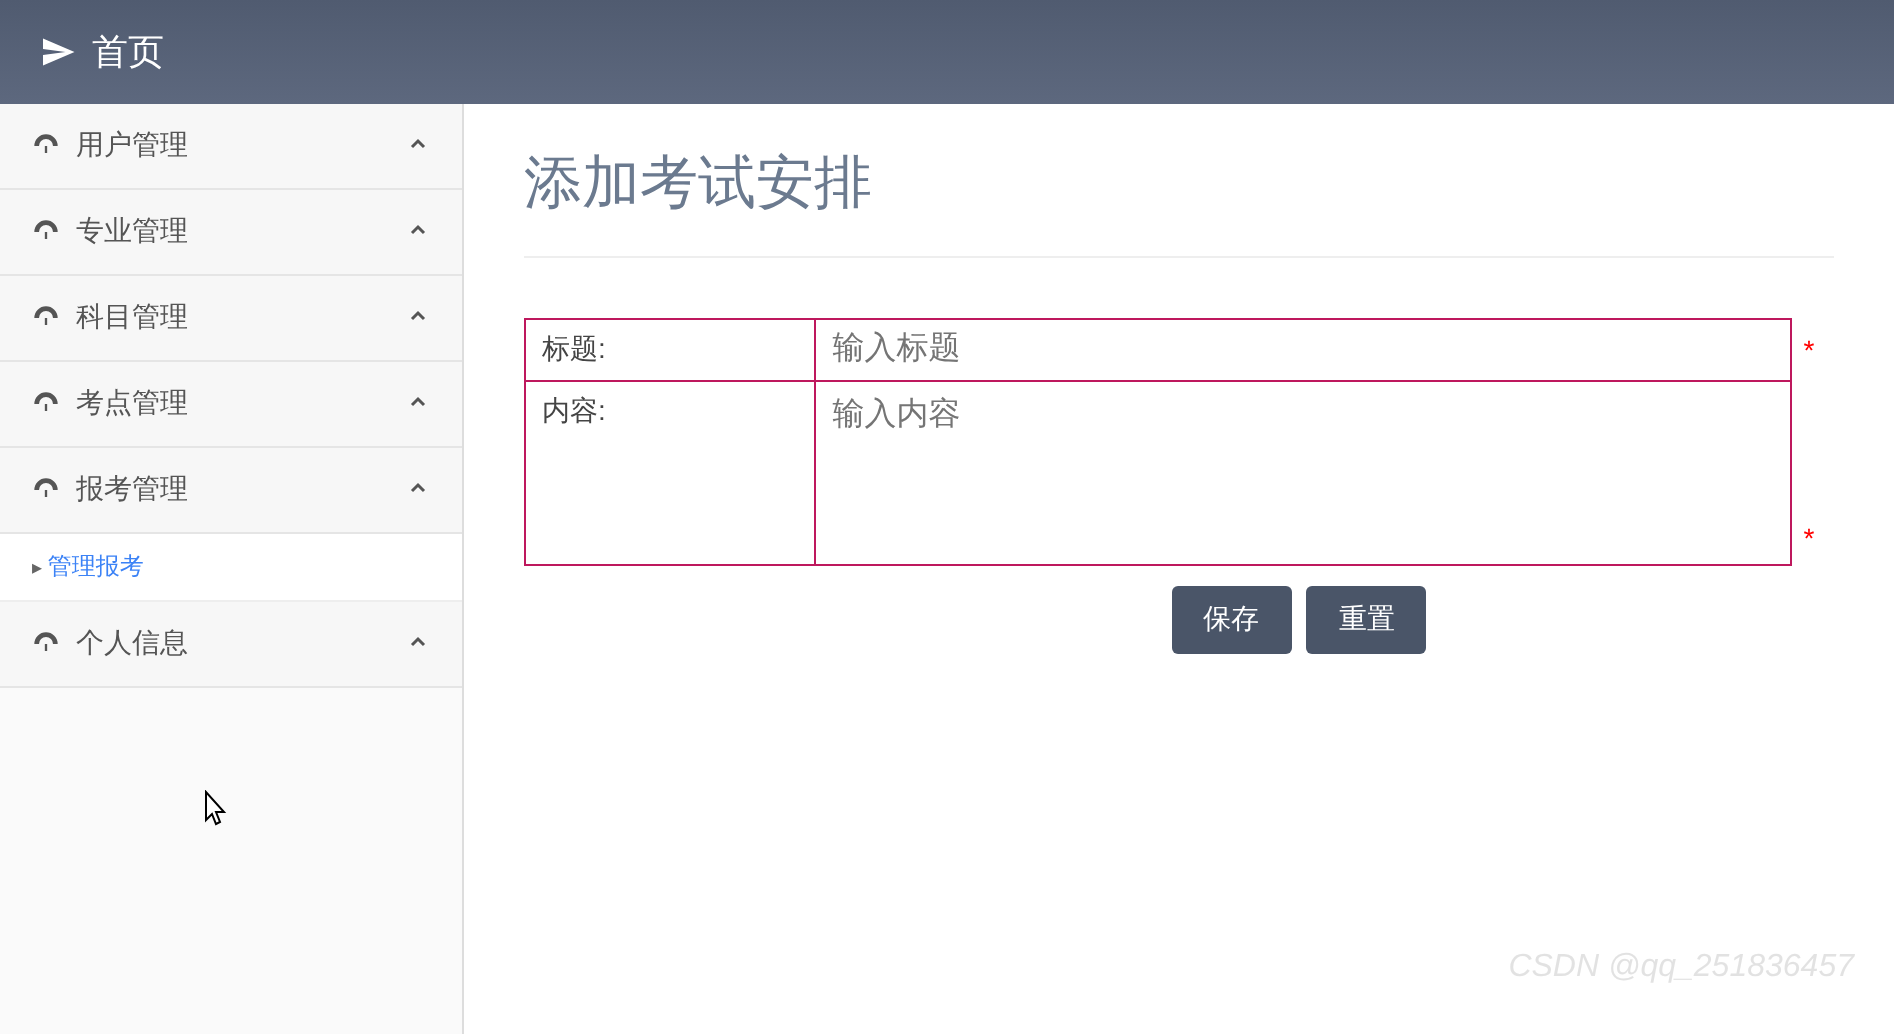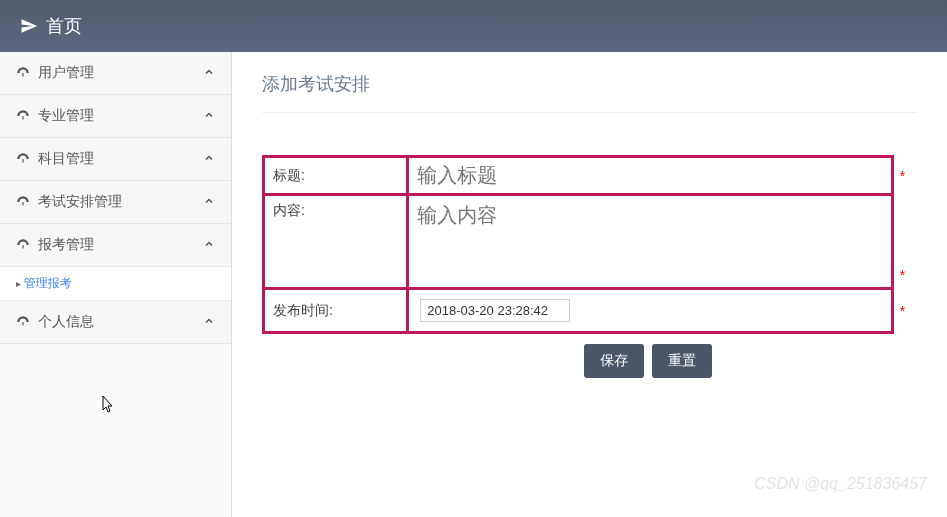--- a/index.html
+++ b/index.html
@@ -71,51 +71,51 @@
       content: "▸ ";
       font-size: 10px;
       color: #666;
     }
     .main {
       flex: 1;
       padding: 20px 30px;
       position: relative;
     }
     .page-title {
-      font-size: 18px;
+      font-size: 29px;
       color: #6b7a8f;
       padding-bottom: 16px;
       border-bottom: 1px solid #eee;
-      margin-bottom: 42px;
+      margin-bottom: 30px;
       font-weight: normal;
     }
     .form-table {
       width: 100%;
       border-collapse: collapse;
     }
     .form-table td {
-      border: 3px solid #be185d;
+      border: 1px solid #be185d;
       padding: 6px 8px;
       vertical-align: middle;
       color: #333;
     }
     .form-table .label-td {
       width: 140px;
       color: #444;
       background: #fff;
     }
     .form-table .input-td {
       width: 470px;
       padding: 0;
     }
     .form-table input[type="text"], .form-table textarea {
       width: 100%;
       border: none;
       padding: 6px 8px;
-      font-size: 20px;
+      font-size: 16px;
       font-family: inherit;
       resize: none;
       outline: none;
       color: #333;
     }
     .form-table textarea {
       height: 88px;
     }
     .form-table .req-td {
       border: none;
@@ -222,34 +222,34 @@
             </svg>
           </span>
         <span>科目管理</span>
       </span>
       <span class="sidebar-chevron"><svg width="12" height="12" viewBox="0 0 24 24" fill="none" stroke="#555" stroke-width="3">
             <path d="M6 15l6-6 6 6"></path>
           </svg></span>
     </div>
 
 
-
-    <div class="sidebar-item">
-      <span class="sidebar-item-left">
-        <span class="sidebar-icon">
-            <svg width="14" height="14" viewBox="0 0 24 24" fill="#555">
-              <path d="M12 2a10 10 0 0 0-10 10h4a6 6 0 1 1 12 0h4A10 10 0 0 0 12 2zm-1 10h2v6h-2z"></path>
-            </svg>
-          </span>
-        <span>考试安排管理</span>
-      </span>
-      <span class="sidebar-chevron"><svg width="12" height="12" viewBox="0 0 24 24" fill="none" stroke="#555" stroke-width="3">
-            <path d="M6 15l6-6 6 6"></path>
-          </svg></span>
-    </div>
+    <div class="sidebar-item">
+      <span class="sidebar-item-left">
+        <span class="sidebar-icon">
+            <svg width="14" height="14" viewBox="0 0 24 24" fill="#555">
+              <path d="M12 2a10 10 0 0 0-10 10h4a6 6 0 1 1 12 0h4A10 10 0 0 0 12 2zm-1 10h2v6h-2z"></path>
+            </svg>
+          </span>
+        <span>考点管理</span>
+      </span>
+      <span class="sidebar-chevron"><svg width="12" height="12" viewBox="0 0 24 24" fill="none" stroke="#555" stroke-width="3">
+            <path d="M6 15l6-6 6 6"></path>
+          </svg></span>
+    </div>
+
 
     <div class="sidebar-item">
       <span class="sidebar-item-left">
         <span class="sidebar-icon">
             <svg width="14" height="14" viewBox="0 0 24 24" fill="#555">
               <path d="M12 2a10 10 0 0 0-10 10h4a6 6 0 1 1 12 0h4A10 10 0 0 0 12 2zm-1 10h2v6h-2z"></path>
             </svg>
           </span>
         <span>报考管理</span>
       </span>
@@ -285,25 +285,20 @@
       <tbody>
           <tr>
         <td class="label-td">标题:</td>
         <td class="input-td"><input type="text" placeholder="输入标题" style=""></td>
         <td class="req-td">*</td>
       </tr>
       <tr>
         <td class="label-td content-td" style="vertical-align:middle">内容:</td>
         <td class="input-td"><textarea placeholder="输入内容" style=""></textarea></td>
         <td class="req-td req-textarea">*</td>
-      </tr>
-      <tr>
-        <td class="label-td">发布时间:</td>
-        <td class="date-td"><input type="text" class="date-input" value="2018-03-20 23:28:42" style=""></td>
-        <td class="req-td">*</td>
       </tr>
       <tr class="button-row">
         <td></td>
         <td class="btn-row">
           <button class="btn">保存</button>
           <button class="btn">重置</button>
         </td>
         <td></td>
       </tr>
     </tbody>

